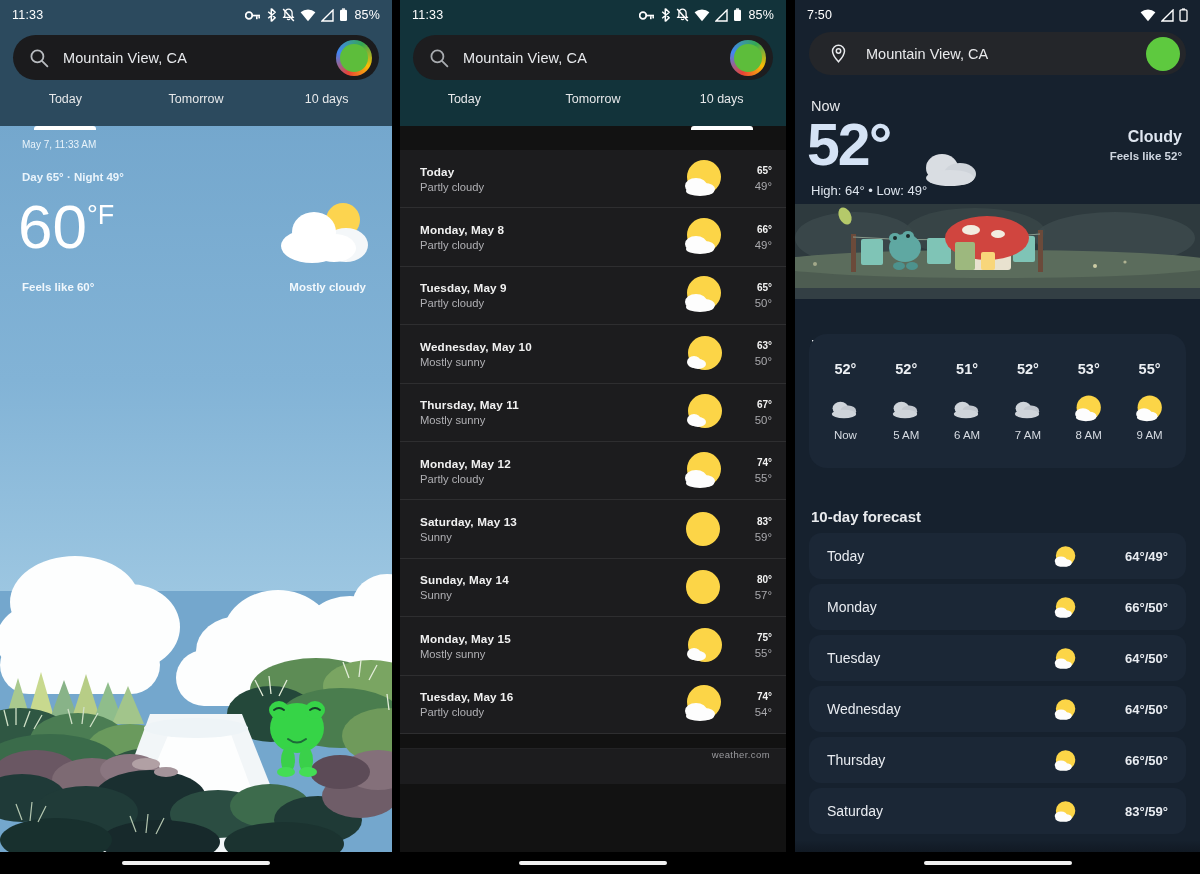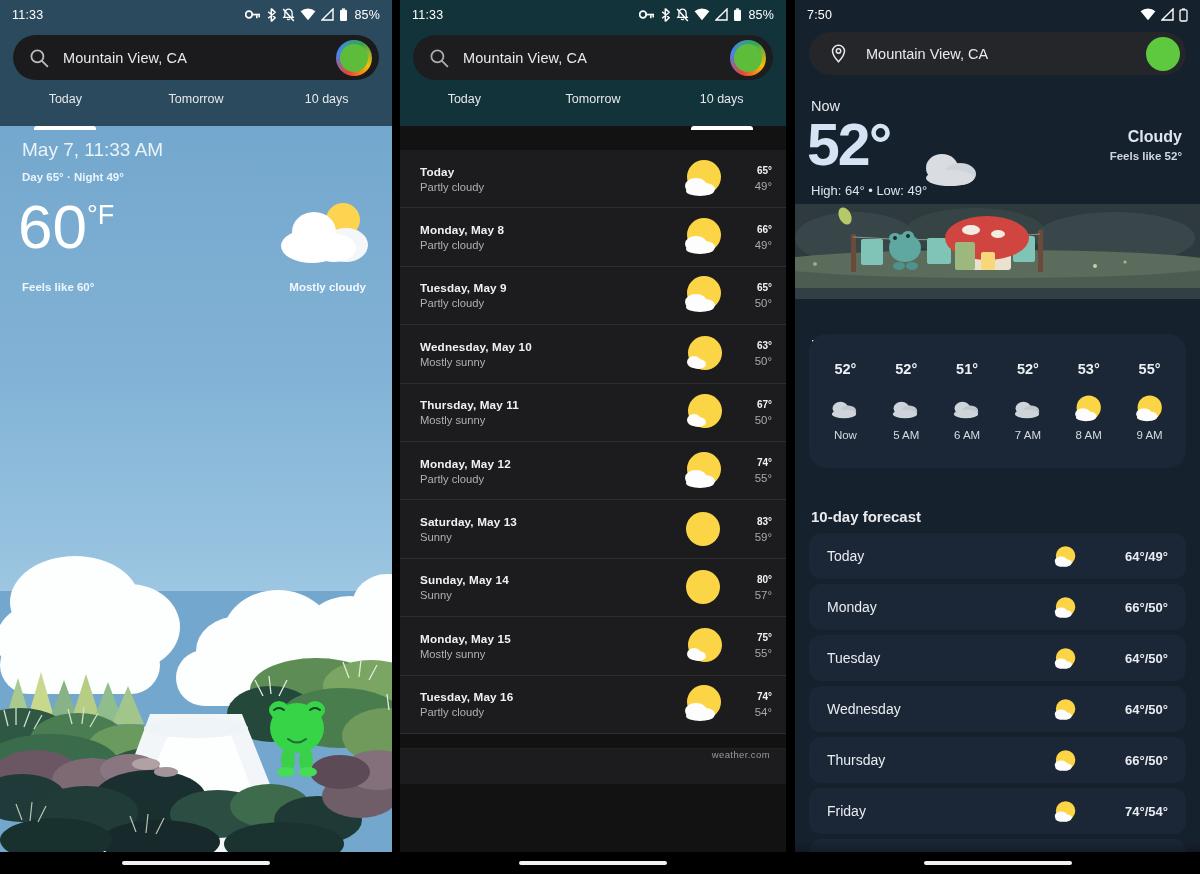--- a/index.html
+++ b/index.html
@@ -14,21 +14,21 @@
   
   .phone { position: relative; height: 874px; overflow: hidden; background:#000;padding-left:30px; }
   .screen { position:absolute; inset:0; overflow:hidden; }
 
   
   .statusbar {
     height: 30px; display:flex; align-items:center; justify-content:space-between;
     padding: 0 12px; font-size: 12.5px; color:#fff; letter-spacing:.2px;
     position: relative; z-index: 6;
   }
-  .status-icons { display:flex; align-items:flex-start; gap:5px; }
+  .status-icons { display:flex; align-items:flex-end; gap:5px; }
   .status-icons svg { display:block; }
   .batt-pct { font-size:12.5px; margin-left:1px; }
 
   
   #phone1 { width: 392px; }
   #phone1 .screen { background:#2c4a5e; }
   #phone1 .top-area { background:#2c4a5e; position:relative; z-index:5; padding-bottom:0; }
   .searchbar {
     margin: 5px 13px 0 13px; height: 45px; background:#1b1b1d; border-radius:26px;
     display:flex; align-items:center; padding: 0 7px 0 16px;
@@ -46,21 +46,21 @@
   .tab { flex:1; display:flex; flex-direction:column; align-items:center; justify-content:flex-start;
          color:#e6e8ea; font-size:12.5px; padding-top:6px; position:relative; }
   .tab .tab-underline { position:absolute; bottom:-4px; width:62px; height:4px; border-radius:3px 3px 0 0; background:#fff; display:none;}
   .tab.active .tab-underline { display:block; }
 
   #p1-body { position:absolute; top:121px; left:0; right:0; bottom:0; background:#74a7cd; }
   .p1-sky {
     position:absolute; top:0; left:0; right:0; height: 470px;
     background: linear-gradient(#74a7cd 0%, #82b3d6 55%, #9cc6e1 100%);
   }
-  .p1-date { position:absolute; top:18px; left:22px; color:#e9f3fa; font-size:19px; }
+  .p1-date { position:absolute; top:18px; left:22px; color:#e9f3fa; font-size:10px; }
   .p1-daynight { position:absolute; top:50px; left:22px; color:#eaf4fb; font-size:11.5px; font-weight:bold;}
   .p1-temp { position:absolute; top:75px; left:18px; color:#fff; font-size:62px; font-weight:300; line-height:1;}
   .p1-temp sup { font-size:27px; vertical-align: top; position:relative; top:6px; font-weight:400;}
   .p1-feels { position:absolute; top:160px; left:22px; color:#f0f7fc; font-size:11.5px; font-weight:bold;}
   .p1-cond { position:absolute; top:160px; right:26px; color:#f2f8fc; font-size:11.5px; font-weight:bold;}
   .p1-icon { position:absolute; top:77px; right:16px; width:100px; height:74px;}
 
   
   .p1-land { position:absolute; left:0; right:0; bottom:16px; height: 340px; overflow:hidden;}
   .cloudblob { position:absolute; background:#fdfefe; border-radius:50%; }
@@ -731,30 +731,20 @@
             <div class="d3day">Thursday</div>
             <div class="d3icon"><svg class="ic" width="24" height="24" viewBox="0 0 42 42">
                 <circle cx="22" cy="19" r="17" fill="#fcd547"></circle>
                 <ellipse cx="14" cy="28" rx="11" ry="8" fill="#fdfdfd"></ellipse>
                 <ellipse cx="23" cy="31" rx="10" ry="6" fill="#fdfdfd"></ellipse>
                 <ellipse cx="18" cy="33" rx="14" ry="5" fill="#fdfdfd"></ellipse>
               </svg></div>
             <div class="d3temps">66°/50°</div>
           </div>
           <div class="d3row">
-            <div class="d3day">Friday</div>
-            <div class="d3icon"><svg class="ic" width="24" height="24" viewBox="0 0 42 42">
-                <circle cx="22" cy="19" r="17" fill="#fcd547"></circle>
-                <ellipse cx="14" cy="28" rx="11" ry="8" fill="#fdfdfd"></ellipse>
-                <ellipse cx="23" cy="31" rx="10" ry="6" fill="#fdfdfd"></ellipse>
-                <ellipse cx="18" cy="33" rx="14" ry="5" fill="#fdfdfd"></ellipse>
-              </svg></div>
-            <div class="d3temps">74°/54°</div>
-          </div>
-          <div class="d3row">
             <div class="d3day">Saturday</div>
             <div class="d3icon"><svg class="ic" width="24" height="24" viewBox="0 0 42 42">
                 <circle cx="22" cy="19" r="17" fill="#fcd547"></circle>
                 <ellipse cx="14" cy="28" rx="11" ry="8" fill="#fdfdfd"></ellipse>
                 <ellipse cx="23" cy="31" rx="10" ry="6" fill="#fdfdfd"></ellipse>
                 <ellipse cx="18" cy="33" rx="14" ry="5" fill="#fdfdfd"></ellipse>
               </svg></div>
             <div class="d3temps">83°/59°</div>
           </div>
         </div>

